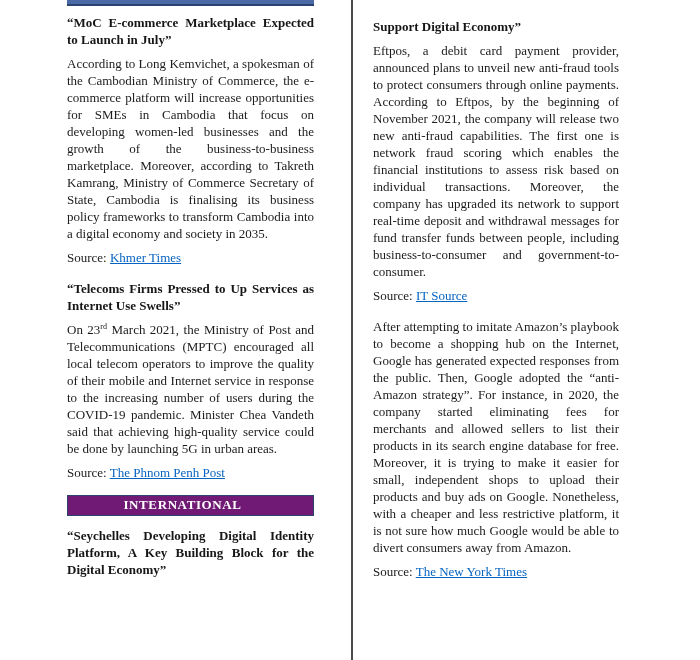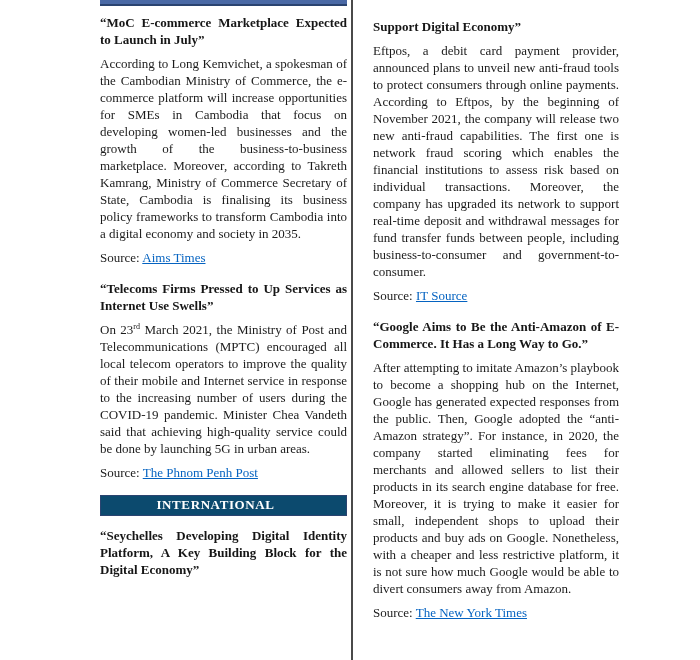--- a/index.html
+++ b/index.html
@@ -7,21 +7,21 @@
   body { font-family: "Liberation Serif", "DejaVu Serif", serif; color: #1b1b1b; }
 
   .page { position: relative; width: 700px; height: 660px; background: #ffffff; overflow: hidden; }
 
   .column-divider {
     position: absolute; left: 351px; top: 0; width: 2px; height: 660px;
     background: #4a4a4a;
   }
 
   .col { position: absolute; top: 0; height: 660px; overflow: hidden; }
-  .col-left  { left: 100px;  width: 247px; }
+  .col-left  { left: 67px;  width: 247px; }
   .col-right { left: 373px; width: 246px; top: 18px; }
 
   .partial-banner {
     height: 6px; margin-bottom: 8px;
     background: #4a69a5;
     border-bottom: 2px solid #2a4370;
   }
 
   .title {
     font-size: 13px; line-height: 17px; font-weight: bold;
@@ -37,21 +37,21 @@
     font-size: 13px; line-height: 17px; margin: 0 0 14px 0;
   }
 
   .source a {
     color: #0563C1; text-decoration: underline; cursor: pointer;
   }
 
   sup { font-size: 0.62em; line-height: 0; vertical-align: super; }
 
   .banner {
-    background: #0c4a6e;
+    background: #701a75;
     border: 1px solid #2b4470;
     color: #ffffff;
     font-weight: bold;
     font-size: 13px;
     line-height: 16px;
     text-align: center;
     letter-spacing: 0.6px;
     padding: 1px 16px 2px 0;
     margin: 3px 0 11px 0;
   }
@@ -66,21 +66,21 @@
   <div class="column-divider"></div>
 
   <section class="col col-left">
 
     <div class="partial-banner"></div>
 
     <article>
       <h2 class="title">“MoC E-commerce Marketplace Expected to Launch in July”</h2>
       <p class="body">According to Long Kemvichet, a spokesman of the Cambodian Ministry of Commerce, the e-commerce platform will increase opportunities for SMEs in Cambodia that focus on developing women-led businesses and the growth of the business-to-business marketplace. Moreover, according to Takreth Kamrang, Ministry of Commerce Secretary of State, Cambodia is finalising its business policy frameworks to transform Cambodia into a digital economy and society in 2035.</p>
       <p class="source"><span>Source:</span>
-        <a href="#">Aims Times</a></p>
+        <a href="#">Khmer Times</a></p>
     </article>
 
     <article>
       <h2 class="title">“Telecoms Firms Pressed to Up Services as Internet Use Swells”</h2>
       <p class="body"><span>On 23</span><sup>rd</sup><span> March 2021, the Ministry of Post and Telecommunications (MPTC) encouraged all local telecom operators to improve the quality of their mobile and Internet service in response to the increasing number of users during the COVID-19 pandemic. Minister Chea Vandeth said that achieving high-quality service could be done by launching 5G in urban areas.</span></p>
       <p class="source"><span>Source:</span>
         <a href="#">The Phnom Penh Post</a></p>
     </article>
 
     <div class="banner">INTERNATIONAL</div>
@@ -94,21 +94,20 @@
   <section class="col col-right">
 
     <article>
       <h2 class="title">Support Digital Economy”</h2>
       <p class="body">Eftpos, a debit card payment provider, announced plans to unveil new anti-fraud tools to protect consumers through online payments. According to Eftpos, by the beginning of November 2021, the company will release two new anti-fraud capabilities. The first one is network fraud scoring which enables the financial institutions to assess risk based on individual transactions. Moreover, the company has upgraded its network to support real-time deposit and withdrawal messages for fund transfer funds between people, including business-to-consumer and government-to-consumer.</p>
       <p class="source"><span>Source:</span>
         <a href="#">IT Source</a></p>
     </article>
 
     <article>
-      <h2 class="title">“Google Aims to Be the Anti-Amazon of E-Commerce. It Has a Long Way to Go.”</h2>
       <p class="body">After attempting to imitate Amazon’s playbook to become a shopping hub on the Internet, Google has generated expected responses from the public. Then, Google adopted the “anti-Amazon strategy”. For instance, in 2020, the company started eliminating fees for merchants and allowed sellers to list their products in its search engine database for free. Moreover, it is trying to make it easier for small, independent shops to upload their products and buy ads on Google. Nonetheless, with a cheaper and less restrictive platform, it is not sure how much Google would be able to divert consumers away from Amazon.</p>
       <p class="source"><span>Source:</span>
         <a href="#">The New York Times</a></p>
     </article>
 
   </section>
 
 </div>
 
 </body></html>

